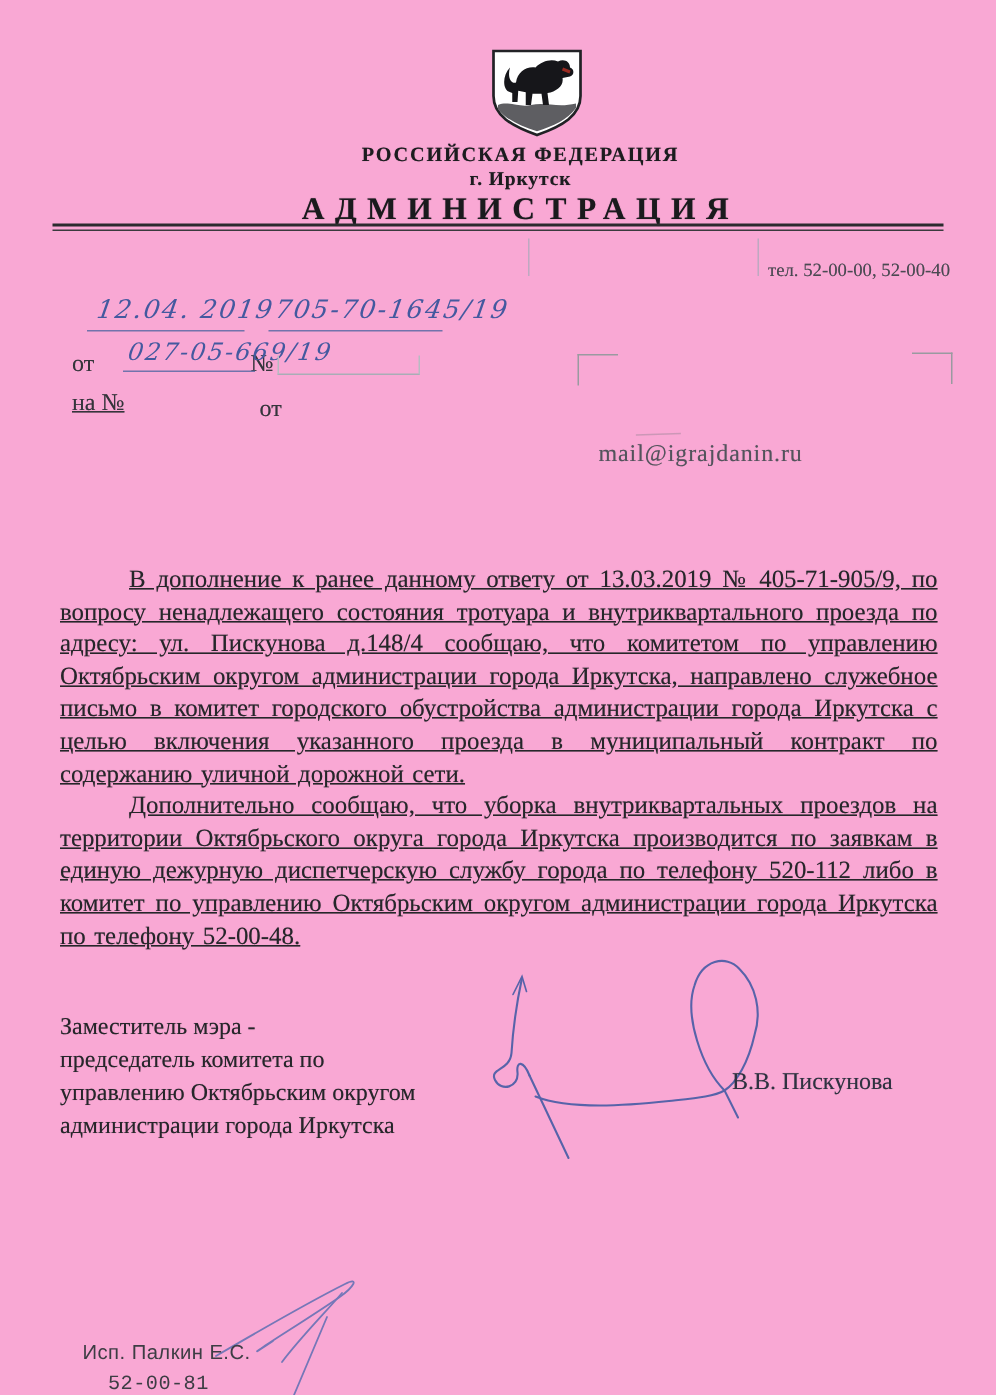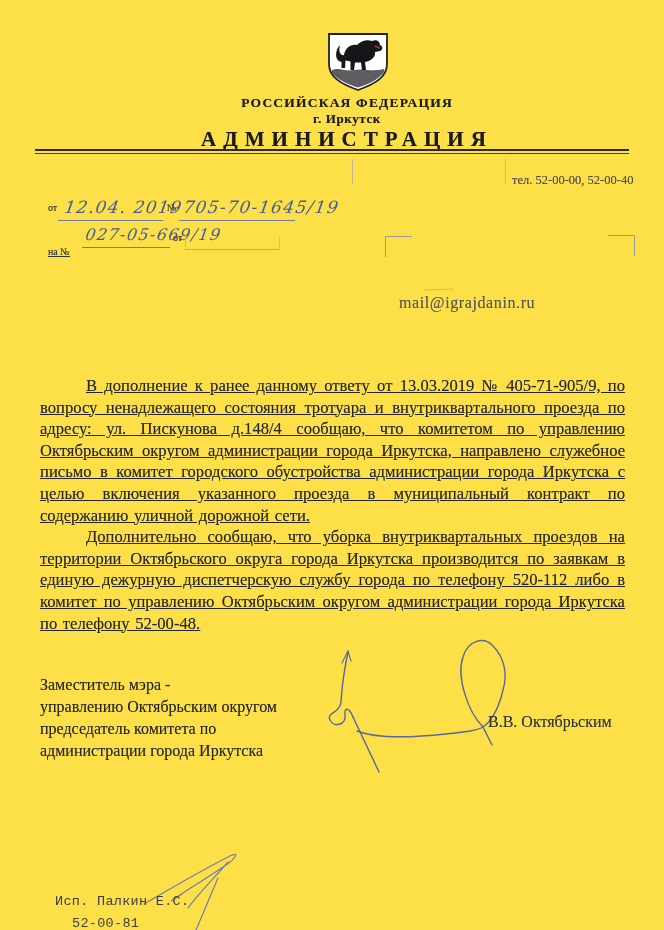--- a/index.html
+++ b/index.html
@@ -1,35 +1,35 @@
 <!DOCTYPE html>
 <html><head>
 <meta charset="utf-8">
 <style>
   html,body{margin:0;padding:0;}
   body{width:664px;height:930px;overflow:hidden;background:#e8e8e8;}
   #page{
-    position:relative;width:664px;height:930px;background:#fde047;
+    position:relative;width:664px;height:930px;background:#f9a8d4;
     font-family:"Liberation Serif", serif;color:#26262a;overflow:hidden;
   }
   .abs{position:absolute;}
   
   .hdr-center{left:30px;top:0;width:634px;text-align:center;}
   .emblem{left:326px;top:32px;width:64px;height:60px;}
   .country{top:95px;font-weight:bold;font-size:13.5px;letter-spacing:1.2px;color:#1c1c1f;text-shadow:0 0 .5px rgba(30,30,35,.55);}
   .city{top:111px;font-weight:bold;font-size:13px;letter-spacing:.6px;color:#1c1c1f;text-shadow:0 0 .5px rgba(30,30,35,.55);}
   .admin-title{top:127px;font-weight:bold;font-size:21px;letter-spacing:7px;color:#1a1a1d;text-shadow:0 0 .6px rgba(25,25,30,.6);}
   .rule-thick{left:35px;top:149px;width:594px;height:0;border-top:2.5px solid #2b2b2e;}
   .rule-thin{left:35px;top:153px;width:594px;height:0;border-top:1px solid #3a3a3e;}
   .addr-left{left:48px;top:164px;font-size:12.5px;color:#3a3a40;white-space:nowrap;text-shadow:0 0 .4px rgba(50,50,58,.5);}
   .addr-right{left:512px;top:173px;font-size:12.5px;color:#4a4a52;white-space:nowrap;text-shadow:0 0 .4px rgba(60,60,70,.45);}
   .vbar1{left:352px;top:159px;width:1px;height:25px;background:#aab;opacity:.75;}
   .vbar2{left:505px;top:159px;width:1px;height:25px;background:#aab;opacity:.75;}
   
-  .ref-label{font-size:10px;color:#35353b;text-shadow:0 0 .4px rgba(50,50,58,.5);}
+  .ref-label{font-size:16px;color:#35353b;text-shadow:0 0 .4px rgba(50,50,58,.5);margin-top:32px;}
   .hand{
     font-family:"DejaVu Serif", serif;font-style:italic;color:#44599f;
     font-size:17px;letter-spacing:1.4px;white-space:nowrap;
     transform:skewX(-9deg);transform-origin:left bottom;
   }
   .hline{height:0;border-top:1.3px solid #5a6aa4;opacity:.85;}
   .empty-field{border-left:1px solid #b7bbc2;border-right:1px solid #b7bbc2;border-bottom:1.4px solid #a9adb6;}
   
   .corner{width:26px;height:20px;}
   .corner.l{border-left:1.5px solid #9a9aa0;border-top:1.5px solid #9a9aa0;}
@@ -40,21 +40,21 @@
   .body-text{
     left:40px;top:375px;width:585px;font-size:16.6px;line-height:21.6px;
     text-align:justify;color:#26262a;text-shadow:0 0 .5px rgba(40,40,48,.45);text-decoration:underline;
   }
   .para{margin:0;text-indent:46px;word-spacing:1.5px;}
   
   .position-block{left:40px;top:674px;font-size:16px;line-height:22px;color:#26262a;text-shadow:0 0 .5px rgba(40,40,48,.45);}
   .position-block span{display:block;}
   .signer{left:488px;top:713px;font-size:16px;color:#2e3240;text-shadow:0 0 .5px rgba(45,50,65,.45);}
   
-  .executor{left:55px;top:894px;font-family:Liberation Mono, monospace;font-size:13.5px;color:#3d3d44;letter-spacing:.3px;}
+  .executor{left:55px;top:894px;font-family:Liberation Sans, sans-serif;font-size:13.5px;color:#3d3d44;letter-spacing:.3px;}
   .executor-phone{left:72px;top:916px;font-family:Liberation Mono, monospace;font-size:13.5px;color:#3d3d44;letter-spacing:.3px;}
   svg{display:block;}
 </style>
 </head>
 <body>
 
 <div id="page">
 
   <svg class="abs emblem" viewBox="0 0 64 60" xmlns="http://www.w3.org/2000/svg">
 
@@ -78,54 +78,54 @@
   <div class="abs addr-right">тел. 52-00-00, 52-00-40</div>
 
   <div class="abs ref-label" style="left:48px;top:202px;">от</div>
   <div class="abs hand" style="left:63px;top:197px;">12.04. 2019</div>
   <div class="abs hline" style="left:58px;top:220px;width:105px;"></div>
 
   <div class="abs ref-label" style="left:167px;top:202px;">№</div>
   <div class="abs hand" style="left:182px;top:197px;">705-70-1645/19</div>
   <div class="abs hline" style="left:179px;top:220px;width:116px;"></div>
 
-  <div class="abs ref-label" style="left:48px;top:246px;text-decoration:underline;">на №</div>
+  <div class="abs ref-label" style="left:48px;top:228px;text-decoration:underline;">на №</div>
   <div class="abs hand" style="left:84px;top:225px;font-size:16px;">027-05-669/19</div>
   <div class="abs hline" style="left:82px;top:247px;width:88px;"></div>
   <div class="abs ref-label" style="left:173px;top:232px;">от</div>
   <div class="abs empty-field" style="left:185px;top:237px;width:93px;height:12px;"></div>
 
   <div class="abs corner l" style="left:385px;top:236px;"></div>
   <div class="abs corner r" style="left:608px;top:235px;"></div>
   <div class="abs artifact"></div>
   <div class="abs email">mail@igrajdanin.ru</div>
 
   <div class="abs body-text">
     <p class="para">В дополнение к ранее данному ответу от 13.03.2019 № 405-71-905/9, по вопросу ненадлежащего состояния тротуара и внутриквартального проезда по адресу: ул. Пискунова д.148/4 сообщаю, что комитетом по управлению Октябрьским округом администрации города Иркутска, направлено служебное письмо в комитет городского обустройства администрации города Иркутска с целью включения указанного проезда в муниципальный контракт по содержанию уличной дорожной сети.</p>
     <p class="para">Дополнительно сообщаю, что уборка внутриквартальных проездов на территории Октябрьского округа города Иркутска производится по заявкам в единую дежурную диспетчерскую службу города по телефону 520-112 либо в комитет по управлению Октябрьским округом администрации города Иркутска по телефону 52-00-48.</p>
   </div>
 
   <div class="abs position-block">
     <span>Заместитель мэра -</span>
+    <span>председатель комитета по</span>
     <span>управлению Октябрьским округом</span>
-    <span>председатель комитета по</span>
     <span>администрации города Иркутска</span>
   </div>
 
   <svg class="abs" style="left:318px;top:632px;" width="215" height="155" viewBox="0 0 215 155" xmlns="http://www.w3.org/2000/svg">
     <g fill="none" stroke="#4a5ea6" stroke-width="1.4" stroke-linecap="round" opacity="0.92">
       <path d="M30,20 C27,34 24,54 23,70 C22,82 8,80 12,88 C16,96 28,93 27,83 C26,75 31,75 35,85"></path>
       <path d="M24,31 L30,19 L33,29" stroke-width="1.1"></path>
       <path d="M35,85 L61,140"></path>
       <path d="M39,99 C62,108 100,105 128,102 C146,100 158,99 165,95"></path>
       <path d="M165,95 C150,80 138,45 145,25 C150,8 166,4 175,14 C186,25 190,42 185,58 C181,76 173,90 165,95 L174,113"></path>
     </g>
   </svg>
 
-  <div class="abs signer">В.В. Октябрьским</div>
+  <div class="abs signer">В.В. Пискунова</div>
 
   <svg class="abs" style="left:138px;top:846px;" width="125" height="84" viewBox="0 0 125 84" xmlns="http://www.w3.org/2000/svg">
     <g fill="none" stroke="#6672b5" stroke-width="1.2" stroke-linecap="round" opacity="0.9">
       <path d="M6,58 C30,44 72,20 92,10 C102,5 98,12 88,19 C66,34 46,46 36,53 C30,57 35,54 44,48"></path>
       <path d="M50,62 C62,46 78,30 90,16"></path>
       <path d="M58,84 L80,32"></path>
     </g>
   </svg>
 
   <div class="abs executor">Исп. Палкин Е.С.</div>

